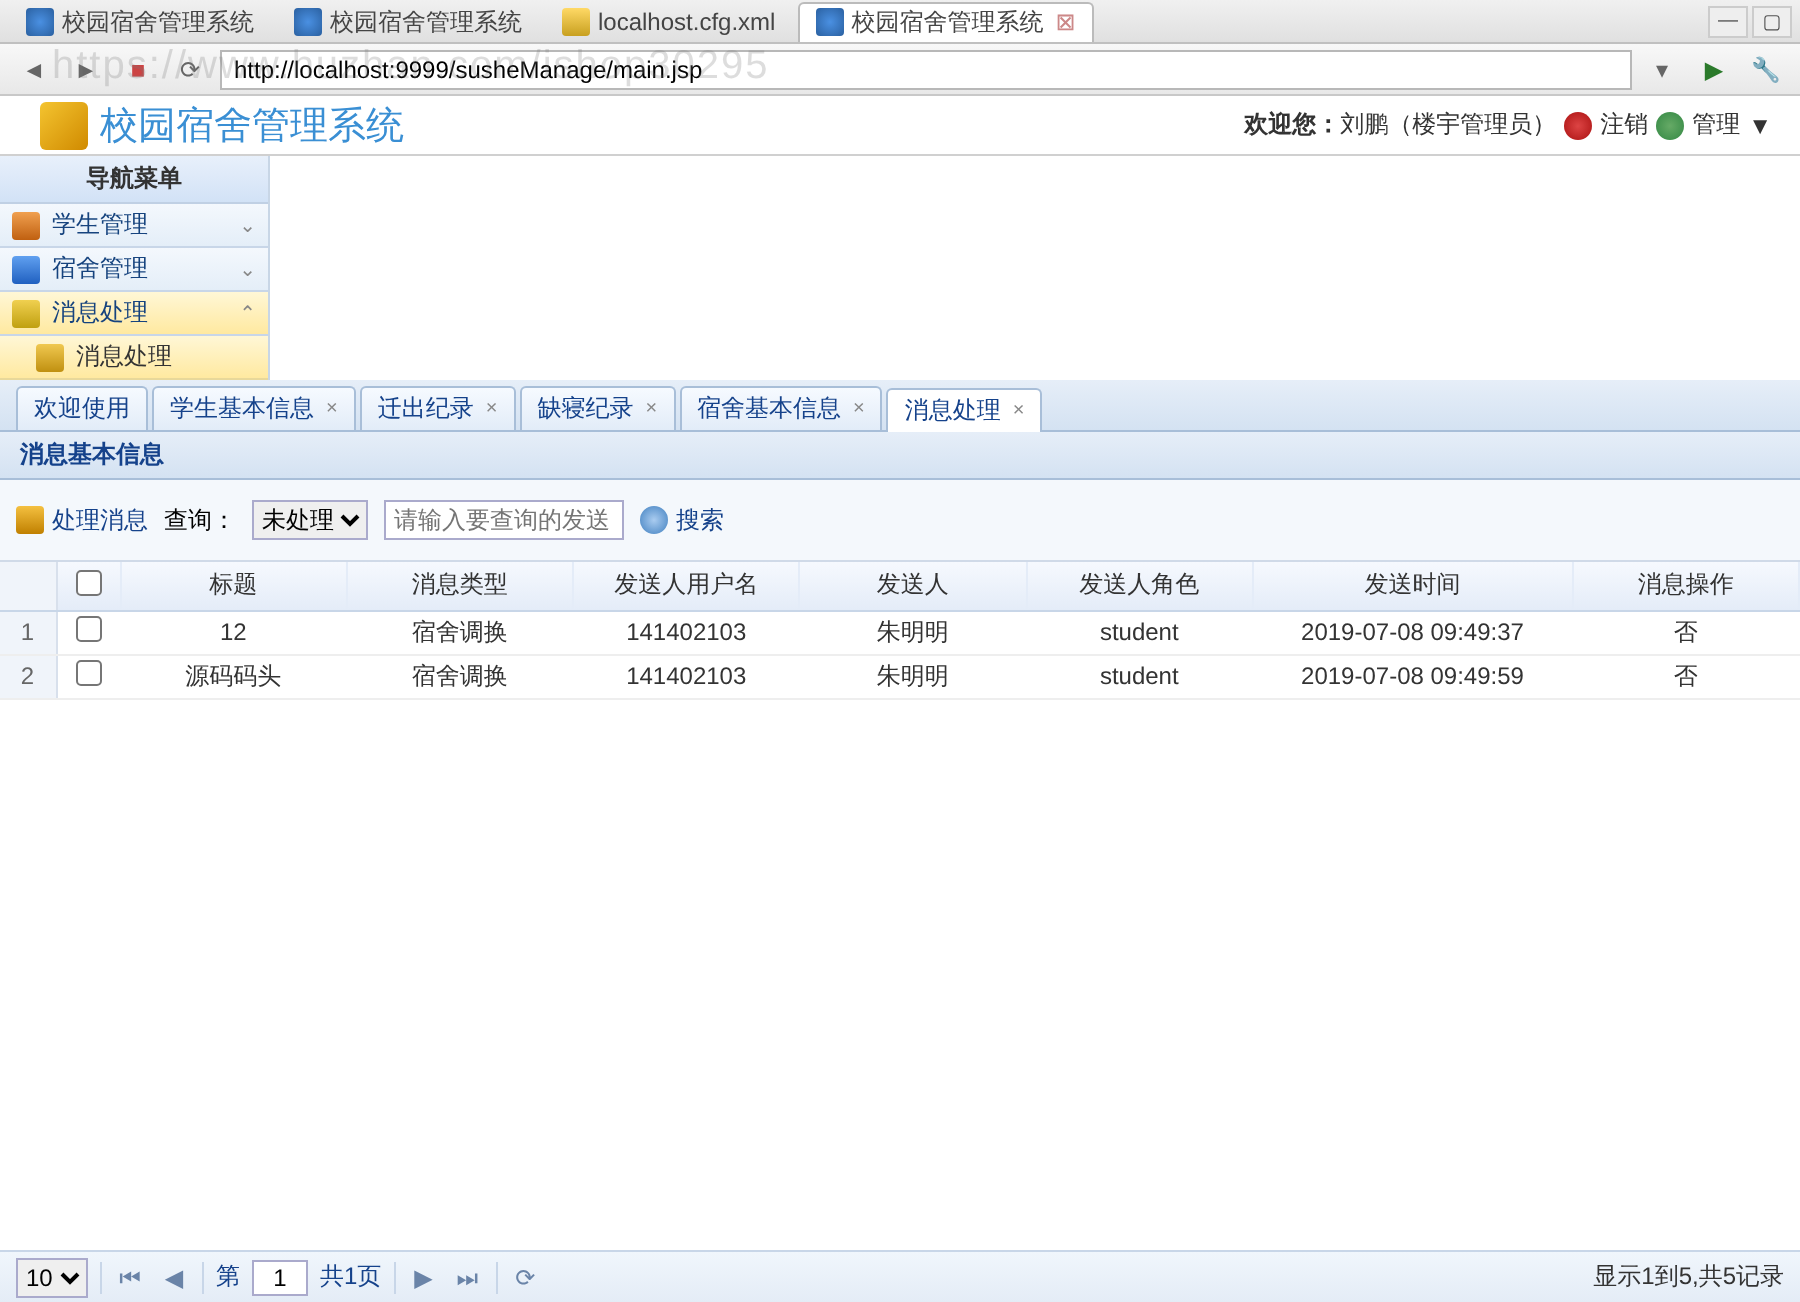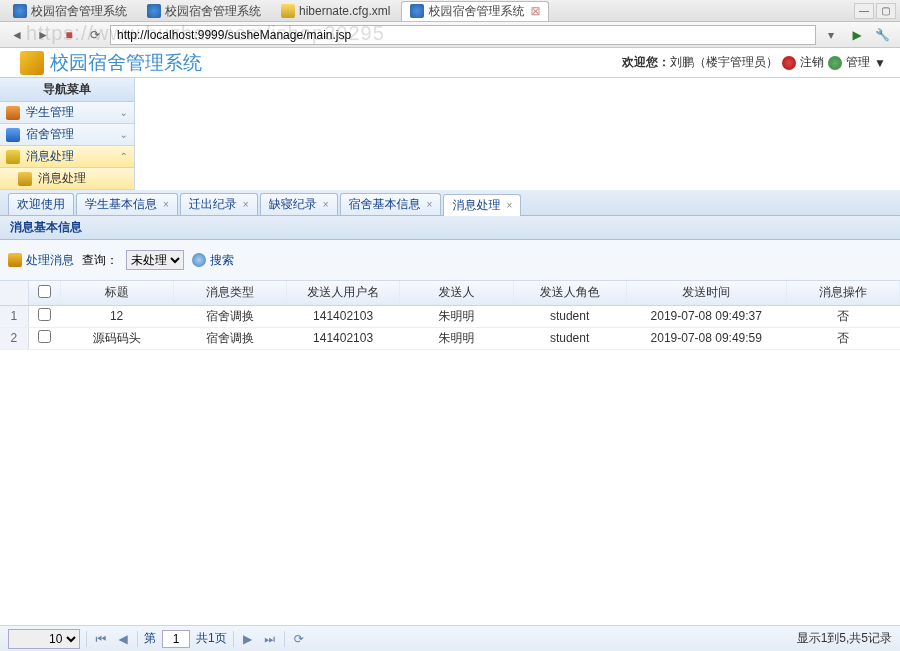--- a/index.html
+++ b/index.html
@@ -67,21 +67,21 @@
 .toolbar select { height: 20px; border: 1px solid #aac; font-size: 12px; }
 .toolbar input[type=text] { height: 20px; border: 1px solid #aac; padding: 0 4px; color: #aaa; width: 120px; }
 
 table.grid { width: 100%; border-collapse: collapse; table-layout: fixed; }
 .grid th { background: linear-gradient(#f6f9fe,#e4ecf8); height: 24px; border-bottom: 1px solid #c8d6e8; border-right: 1px solid #e4ecf8; font-weight: normal; color: #333; }
 .grid td { height: 22px; border-bottom: 1px solid #eee; text-align: center; color: #333; }
 .grid .rownum { width: 28px; background: #f0f4fa; border-right: 1px solid #d8e0ec; color: #666; }
 .grid .chk { width: 32px; }
 
 .pager { height: 26px; border-top: 1px solid #c8d6e8; background: linear-gradient(#f0f6fc,#e4ecf6); display: flex; align-items: center; padding: 0 8px; gap: 6px; color: #15428b; }
-.pager select { height: 20px; border: 1px solid #aac; padding-left: 36px; }
+.pager select { height: 20px; border: 1px solid #aac; }
 .pager .pbtn { width: 16px; height: 16px; display: flex; align-items: center; justify-content: center; cursor: pointer; color: #6a84a8; }
 .pager .sep { width: 1px; height: 16px; background: #c8d6e8; }
 .pager input { width: 28px; height: 18px; border: 1px solid #aac; text-align: center; }
 .pager .info { margin-left: auto; color: #333; }
 
 .content-body { flex: 1; overflow: auto; position: relative; }
 </style>
 </head>
 <body>
 
@@ -89,21 +89,21 @@
   <div class="browser-tab">
       <span class="tab-icon globe"></span>
       <span>校园宿舍管理系统</span>
     </div>
   <div class="browser-tab">
       <span class="tab-icon globe"></span>
       <span>校园宿舍管理系统</span>
     </div>
   <div class="browser-tab">
       <span class="tab-icon file"></span>
-      <span>hibernate.cfg.xml</span>
+      <span>localhost.cfg.xml</span>
     </div>
   <div class="browser-tab active">
       <span class="tab-icon globe"></span>
       <span>校园宿舍管理系统</span>
       <span style="margin-left:6px;color:#c88">⊠</span>
     </div>
   <div class="win-ctrl">
     <span>—</span>
     <span>▢</span>
   </div>
@@ -194,20 +194,21 @@
 
     <div class="section-title">消息基本信息</div>
 
     <div class="toolbar">
       <div class="tool-btn">
           <span class="ico process"></span>
           <span>处理消息</span>
         </div>
       <span>查询：</span>
       <select><option>未处理</option></select>
+      <input type="text" placeholder="请输入要查询的发送" style="">
       <div class="tool-btn">
           <span class="ico search"></span>
           <span>搜索</span>
         </div>
     </div>
 
     <div class="content-body">
       <table class="grid">
         <colgroup>
             <col style="width:28px">

